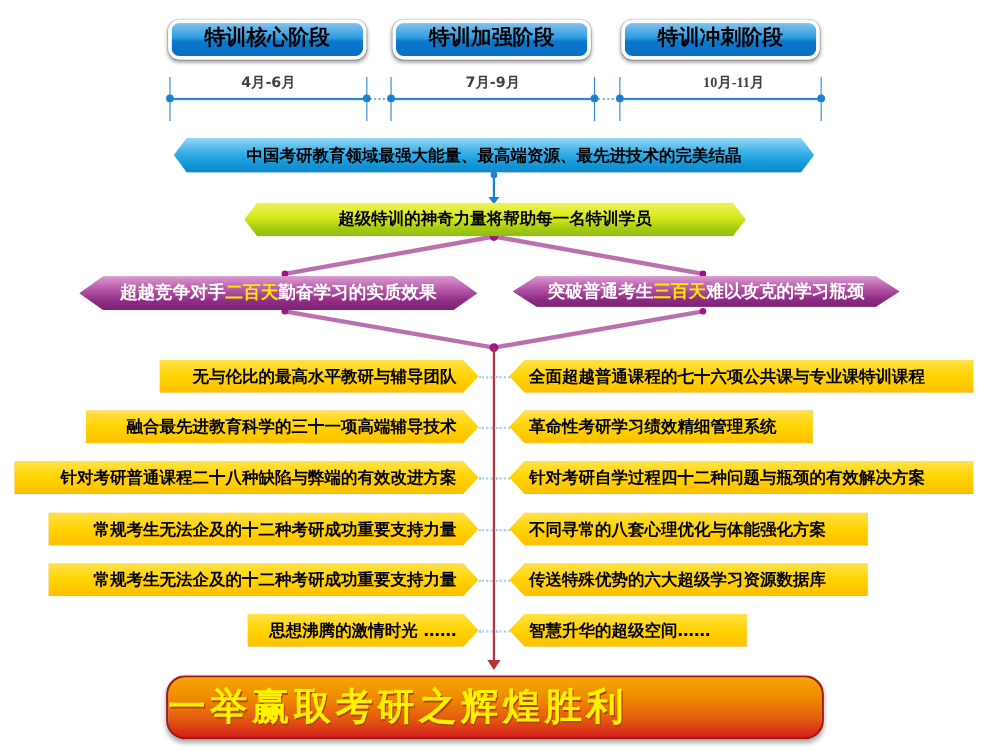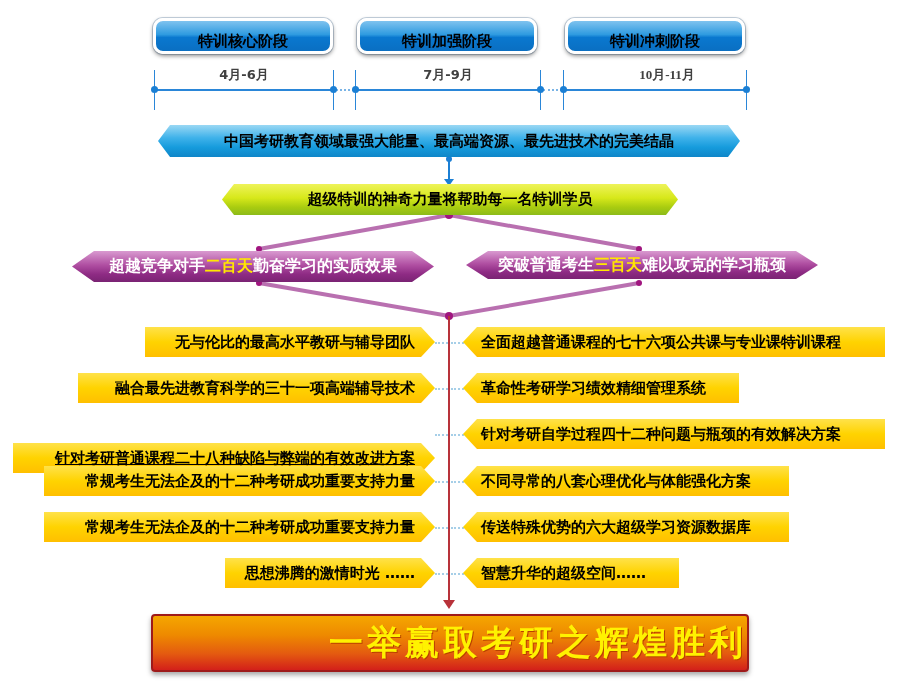--- a/index.html
+++ b/index.html
@@ -5,22 +5,22 @@
     html, body { margin: 0; padding: 0; background: #ffffff; }
     body { width: 912px; height: 685px; position: relative; overflow: hidden;
       font-family: "DejaVu Sans", "Liberation Sans", sans-serif; }
 
     
     .stage-btn {
       position: absolute; height: 36px; top: 18px;
       border-radius: 10px; border: 3px solid #ffffff;
       box-shadow: 0 2px 4px rgba(0,0,0,0.45), 0 0 0 1px #c9d6e3;
       background: linear-gradient(to bottom, #7fc3ef 0%, #2f9be0 45%, #0a78cf 55%, #0a6fc2 100%);
-      color: #000; font-weight: bold; font-size: 15px;
-      display: flex; align-items: flex-end; justify-content: center;
+      color: #000; font-weight: bold; font-size: 19px;
+      display: flex; align-items: flex-start; justify-content: center;
       box-sizing: border-box;
     }
     .timeline-label { position: absolute; top: 66px; font-size: 13px; font-weight: bold; color: #404040; text-align: center; }
     .tick { position: absolute; width: 1px; background: #2a86d8; top: 70px; height: 40px; }
     .dot { position: absolute; width: 7px; height: 7px; border-radius: 50%; background: #1b7fd4; top: 86px; }
     .tl-line { position: absolute; height: 2px; background: #2a86d8; top: 89px; }
     .tl-dotted { position: absolute; top: 89px; height: 0; border-top: 2px dotted #7ab4e6; }
 
     
     .hex {
@@ -56,24 +56,24 @@
     }
     .ybox.right {
       clip-path: polygon(14px 0, 100% 0, 100% 100%, 14px 100%, 0 50%);
       justify-content: flex-start; padding-left: 18px; padding-right: 6px;
     }
     .conn-dotted { position: absolute; height: 0; border-top: 2px dotted #a6cfe8; }
 
     
     .final {
       position: absolute; left: 151px; top: 614px; width: 598px; height: 58px;
-      border-radius: 4px; border: 2px solid #9e1a1a; box-sizing: border-box;
+      border-radius: 17px; border: 2px solid #9e1a1a; box-sizing: border-box;
       background: linear-gradient(to bottom, #f5a600 0%, #ee8a00 35%, #e45a10 70%, #d3201a 100%);
       box-shadow: 0 3px 5px rgba(0,0,0,0.35);
-      display: flex; align-items: center; justify-content: flex-end;
+      display: flex; align-items: center; justify-content: flex-start;
       color: #fff200; font-family: "DejaVu Serif", "Liberation Serif", serif;
       font-size: 34px; font-weight: bold; letter-spacing: 4px;
       text-shadow: 1px 1px 0 #b84000;
     }
     svg.lines { position: absolute; left: 0; top: 0; width: 912px; height: 685px; pointer-events: none; }
   </style>
 </head>
 <body>
 
 <svg class="lines" viewBox="0 0 912 685">
@@ -149,21 +149,21 @@
     <span class="hl">三百天</span>
     <span>难以攻克的学习瓶颈</span>
 </div>
 
 <div class="ybox left" style="left:145px; top:327px; width:290px;">
   <span>无与伦比的最高水平教研与辅导团队</span>
 </div>
 <div class="ybox left" style="left:78px; top:373px; width:357px;">
   <span>融合最先进教育科学的三十一项高端辅导技术</span>
 </div>
-<div class="ybox left" style="left:13px; top:443px; width:422px;text-decoration:underline;">
+<div class="ybox left" style="left:13px; top:419px; width:422px;">
   <span>针对考研普通课程二十八种缺陷与弊端的有效改进方案</span>
 </div>
 <div class="ybox left" style="left:44px; top:466px; width:391px;">
   <span>常规考生无法企及的十二种考研成功重要支持力量</span>
 </div>
 <div class="ybox left" style="left:44px; top:512px; width:391px;">
   <span>常规考生无法企及的十二种考研成功重要支持力量</span>
 </div>
 <div class="ybox left" style="left:225px; top:558px; width:210px;">
   <span>思想沸腾的激情时光 ……</span>

